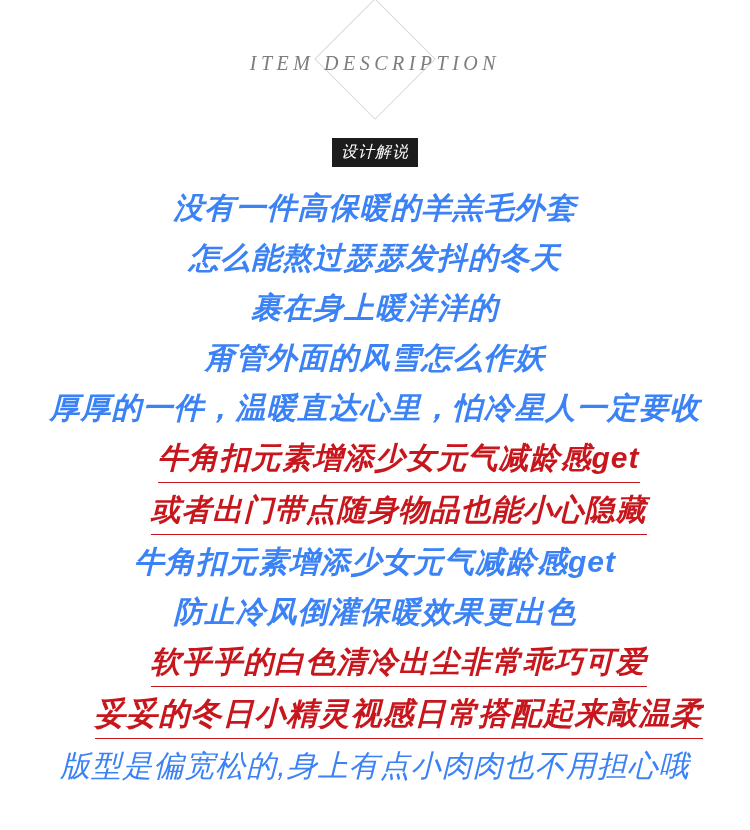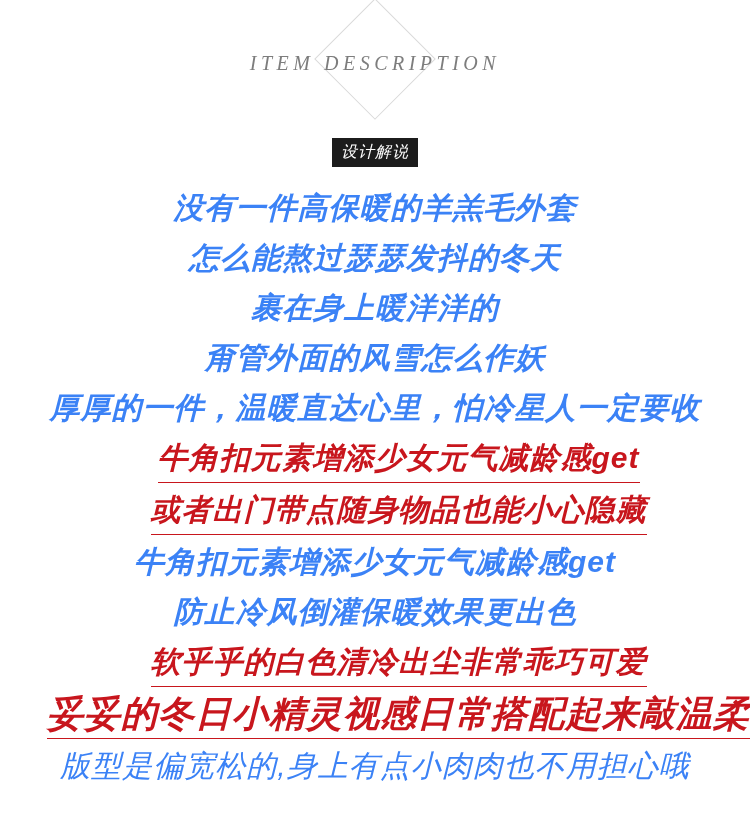--- a/index.html
+++ b/index.html
@@ -95,21 +95,21 @@
   .line.red .txt::after {
     content: "";
     position: absolute;
     left: 0;
     right: 0;
     bottom: 2px;
     height: 1px;
     background: #c8161d;
   }
   .line.big {
-    font-size: 36px;
+    font-size: 31px;
   }
   .line.thin {
     font-weight: 500;
     text-align: center;
   }
 </style>
 </head>
 <body>
 
 <div class="page">

